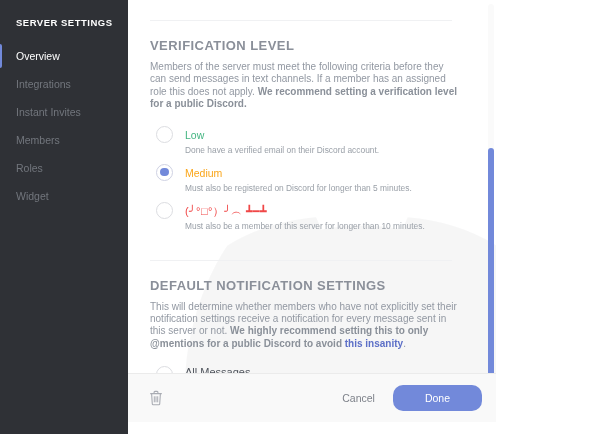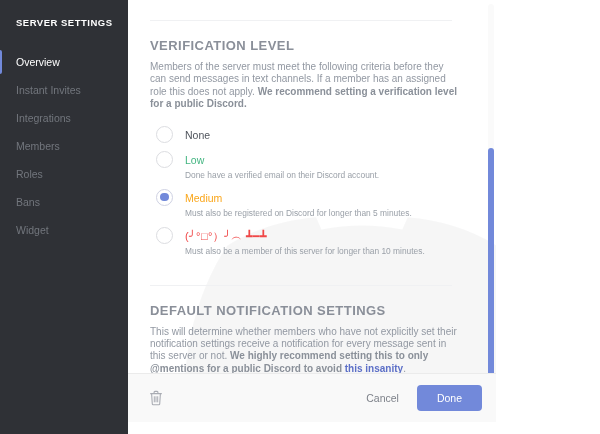--- a/index.html
+++ b/index.html
@@ -16,21 +16,21 @@
     width:128px; height:434px; flex:0 0 128px;
     background:#2f3136;
     padding-top:12px;
     position:relative;
     overflow:hidden;
   }
   .sidebar-title {
     font-size:9.5px; font-weight:bold; letter-spacing:.5px;
     color:#ffffff; padding:4px 0 0 16px; line-height:14px;
   }
-  .nav { margin-top:18px; }
+  .nav { margin-top:12px; }
   .nav-item {
     position:relative;
     font-size:10.5px; line-height:14px;
     color:#72767d;
     padding:7px 10px 7px 16px;
     cursor:pointer;
     white-space:nowrap;
   }
   .nav-item.active { color:#ffffff; }
   .nav-item.active::before {
@@ -117,21 +117,21 @@
     display:flex; align-items:center; justify-content:center;
   }
   .trash-btn svg { width:14px; height:16px; display:block; }
   .footer-spacer { flex:1; }
   .btn-cancel {
     font-size:10.5px; color:#7e828a; background:none; border:none;
     cursor:pointer; padding:6px 12px; font-family:inherit;
   }
   .btn-done {
     font-size:10.5px; color:#ffffff; background:#7289da; border:none;
-    cursor:pointer; padding:7px 20px; border-radius:4px;
+    cursor:pointer; padding:7px 32px; border-radius:10px;
     font-family:inherit; margin-left:6px;
   }
 
   
   .scrollbar-track {
     position:absolute; right:2px; top:4px; bottom:51px; width:6px;
     background:#fafafa; border-radius:3px;
   }
   .scrollbar-thumb {
     position:absolute; right:2px; width:6px;
@@ -143,33 +143,30 @@
 
 <div class="app">
 
   <aside class="sidebar">
     <div class="sidebar-title">SERVER SETTINGS</div>
     <nav class="nav">
       <div class="nav-item active">
         <span>Overview</span>
       </div>
       <div class="nav-item">
+        <span>Integrations</span>
+      </div>
+      <div class="nav-item">
         <span>Instant Invites</span>
       </div>
       <div class="nav-item">
-        <span>Integrations</span>
-      </div>
-      <div class="nav-item">
         <span>Members</span>
       </div>
       <div class="nav-item">
         <span>Roles</span>
-      </div>
-      <div class="nav-item">
-        <span>Bans</span>
       </div>
       <div class="nav-item">
         <span>Widget</span>
       </div>
     </nav>
   </aside>
 
   <main class="main">
 
     <div class="scroll-area">
@@ -185,26 +182,20 @@
         <div class="top-rule"></div>
 
         <section class="section">
           <h2 class="section-head">VERIFICATION LEVEL</h2>
           <p class="section-desc">
             <span>Members of the server must meet the following criteria before they can send messages in text channels. If a member has an assigned role this does not apply. </span><b>We recommend setting a verification level for a public Discord.</b>
           </p>
 
           <div class="radio-list">
 
-            <div class="radio-row">
-              <span class="radio"></span>
-              <span class="radio-body">
-                <span class="radio-title">None</span>
-              </span>
-            </div>
 
             <div class="radio-row">
               <span class="radio"></span>
               <span class="radio-body">
                 <span class="radio-title lvl-low">Low</span>
                 <span class="radio-sub" style="display:block">Done have a verified email on their Discord account.</span>
               </span>
             </div>
 
             <div class="radio-row">

